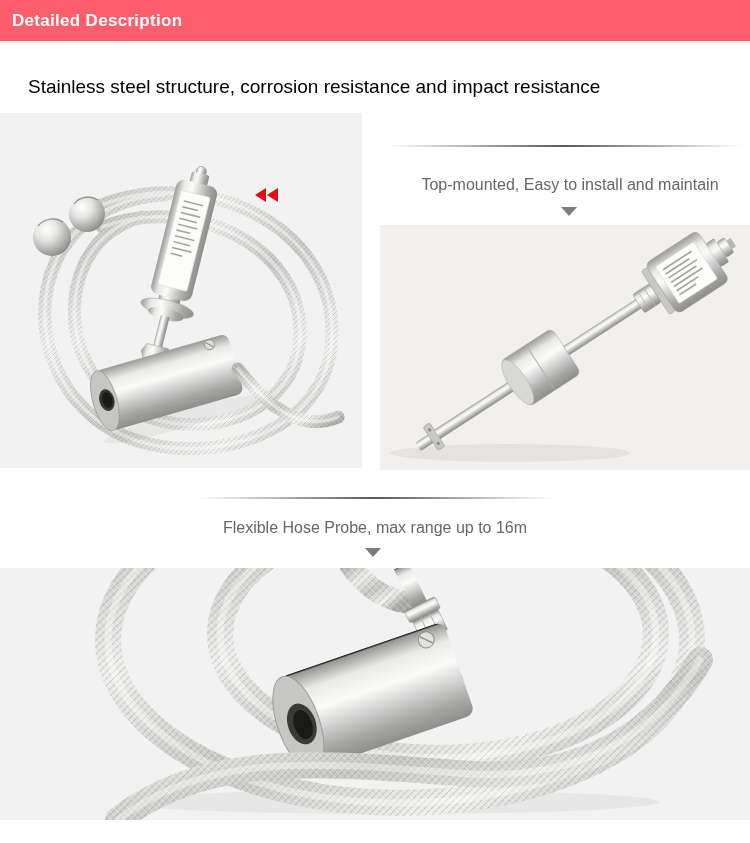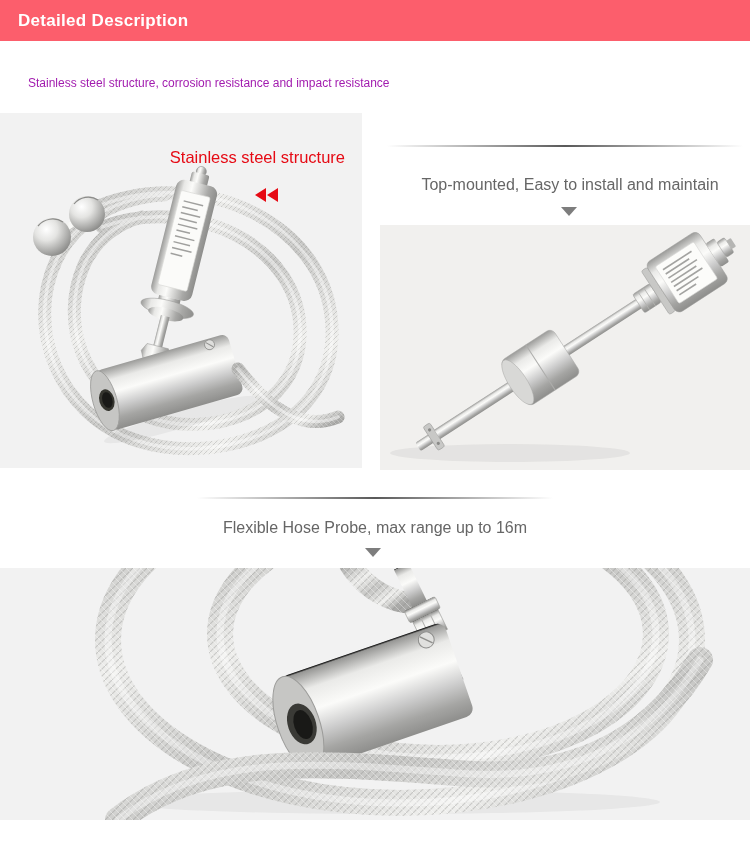--- a/index.html
+++ b/index.html
@@ -1,22 +1,22 @@
 <!DOCTYPE html>
 <html style="--header-bg: #fc5e6c; --accent: #e60a14; --caption: #666666; --img-bg: #f2f2f2; --img-bg-right: #f1f0ee;"><head>
 <meta charset="utf-8">
 <style>
   html,body{margin:0;padding:0;background:#fff;}
   .page{position:relative;width:750px;height:843px;background:#ffffff;overflow:hidden;
         font-family:"Liberation Sans","DejaVu Sans",sans-serif;}
   .header{position:absolute;top:0;left:0;width:750px;height:41px;
           background:var(--header-bg,#fc5e6c);display:flex;align-items:center;
-          box-sizing:border-box;padding-left:18px;}
+          box-sizing:border-box;padding-left:12px;}
   .header-title{color:#ffffff;font-size:17px;font-weight:bold;letter-spacing:.3px;}
-  .intro{position:absolute;top:76px;left:28px;font-size:12px;color:#a21caf;}
+  .intro{position:absolute;top:76px;left:28px;font-size:19px;color:#000000;}
   .img-panel{position:absolute;overflow:hidden;}
   .img-left{top:113px;left:0;width:362px;height:355px;background:var(--img-bg,#f2f2f2);}
   .img-right{top:225px;left:380px;width:370px;height:245px;background:var(--img-bg-right,#f1f0ee);}
   .img-bottom{top:568px;left:0;width:750px;height:252px;background:var(--img-bg,#f2f2f2);}
   .left-label{position:absolute;top:35px;right:17px;font-size:16.5px;color:var(--accent,#e60a14);}
   .left-arrows{position:absolute;top:75px;right:84px;display:flex;}
   .tri-left{width:0;height:0;border-top:7.5px solid transparent;border-bottom:7.5px solid transparent;
             border-right:11px solid var(--accent,#e60a14);margin-left:1px;}
   .divider{position:absolute;height:2px;
            background:linear-gradient(to right,rgba(80,80,80,0) 0%,rgba(60,60,60,.85) 50%,rgba(80,80,80,0) 100%);}
@@ -126,21 +126,20 @@
         <ellipse cx="104.5" cy="269" rx="5" ry="8" fill="#191917"></ellipse>
         <circle cx="218" cy="244" r="5" fill="#dededc" stroke="#8e8e8c" stroke-width="0.8"></circle>
         <line x1="215" y1="241" x2="221" y2="247" stroke="#8e8e8c" stroke-width="1"></line>
       </g>
       <g fill="none" stroke-linecap="round">
         <path d="M 238,256 C 266,292 300,320 338,304" stroke="url(#l-hose)" stroke-width="13"></path>
         <path d="M 238,256 C 266,292 300,320 338,304" stroke="url(#l-braid)" stroke-width="13" opacity="0.6"></path>
         <path d="M 238,256 C 266,292 300,320 338,304" stroke="#ffffff" stroke-width="3.5" opacity="0.45"></path>
       </g>
     </svg>
-    <div class="left-label">Stainless steel structure</div>
     <div class="left-arrows">
       <span class="tri-left"></span>
       <span class="tri-left"></span>
     </div>
   </div>
 
   <div class="divider divider-right"></div>
   <div class="caption caption-right">Top-mounted, Easy to install and maintain</div>
   <div class="tri-down tri-down-right"></div>
 

